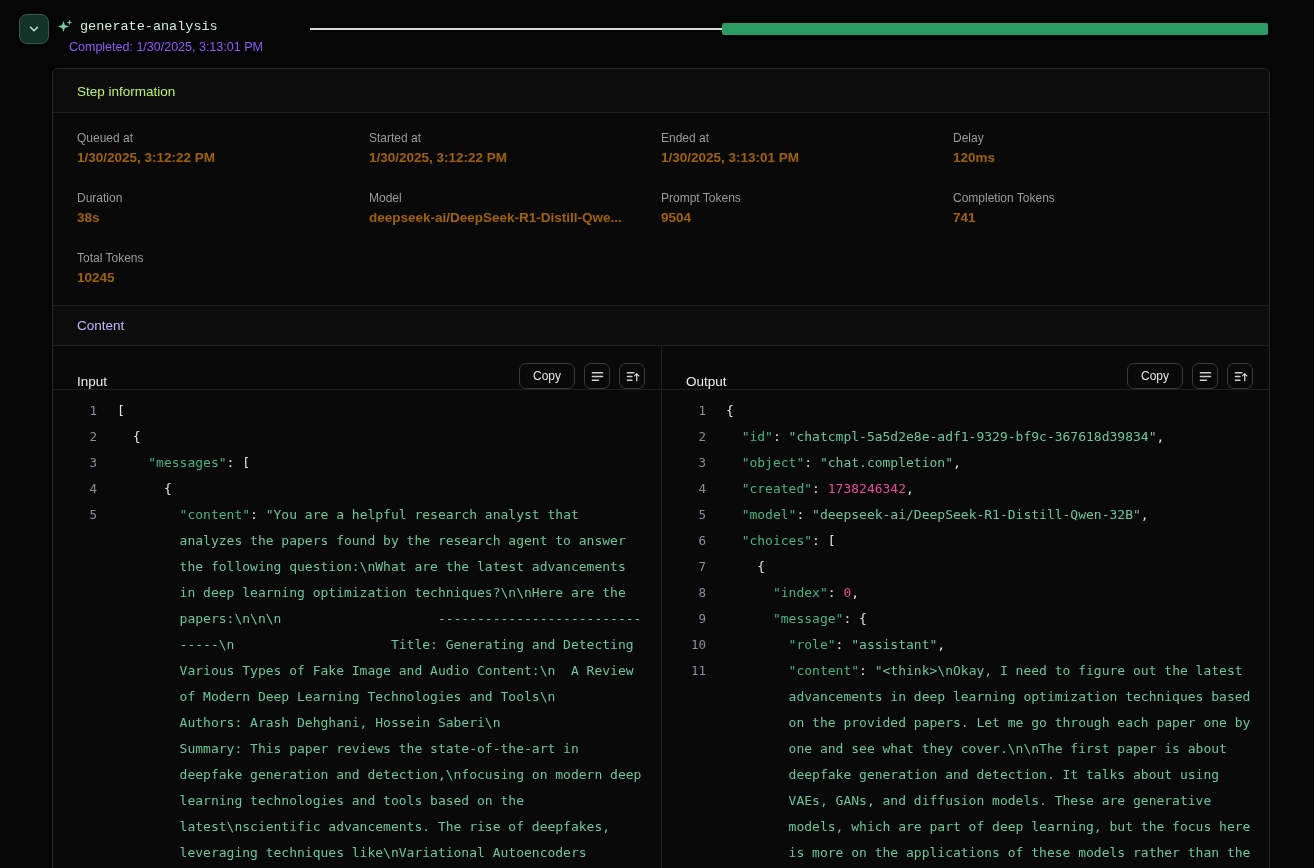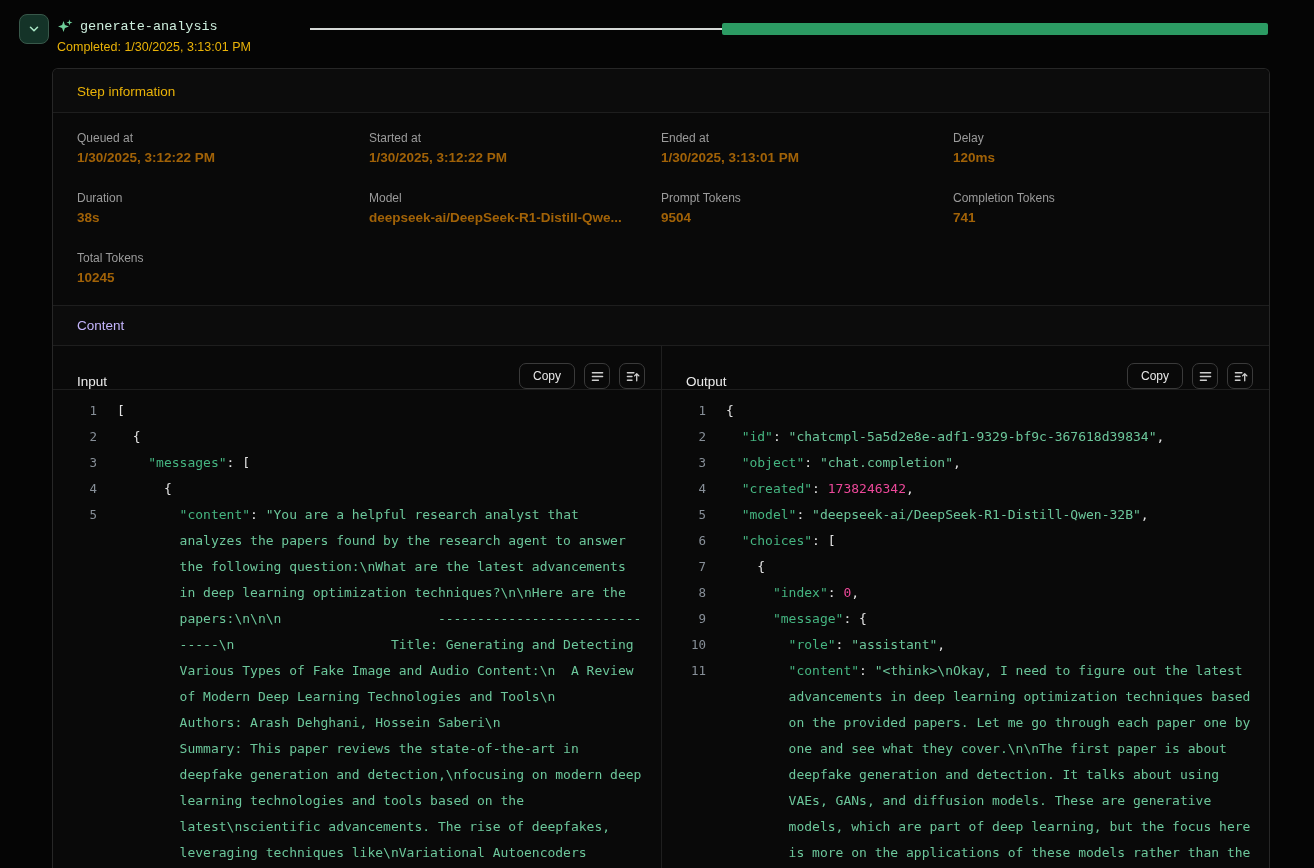--- a/index.html
+++ b/index.html
@@ -14,34 +14,34 @@
   .collapse-btn {
     position:absolute; left:19px; top:14px; width:30px; height:30px;
     border-radius:8px; background:#143328; border:1px solid #38584a;
     color:#a9e7c6; display:flex; align-items:center; justify-content:center;
     cursor:pointer;
   }
   .step-head { position:absolute; left:57px; top:18px; }
   .step-title-row { display:flex; align-items:center; gap:7px; }
   .sparkles { color:#6fcf9a; display:flex; }
   .step-name { color:#cdeedd; font-size:13.5px; font-weight:500;font-family:Liberation Mono, monospace; }
-  .step-completed { color:#eab308; font-size:12.5px; margin-top:6px; margin-left:0; }
+  .step-completed { color:#8b5cf6; font-size:12.5px; margin-top:6px; margin-left:12px; }
 
   .timeline { position:absolute; left:310px; right:46px; top:22px; height:14px; display:flex; align-items:center; }
   .timeline-track { width:412px; height:2px; background:#d6d9d7; }
   .timeline-bar { flex:1; height:12px; background:#2c9b63; border-radius:2px; }
 
   
   .card {
     position:absolute; left:52px; right:44px; top:68px; bottom:0;
     background:#090909; border:1px solid #272727; border-bottom:none;
     border-radius:6px 6px 0 0; display:flex; flex-direction:column; overflow:hidden;
   }
   .section-header {
-    padding:15px 24px 13px; font-size:13.5px; color:#eab308;
+    padding:15px 24px 13px; font-size:13.5px; color:#bef264;
     border-bottom:1px solid #1e1e1e; background:#0c0c0c; flex:0 0 auto;
   }
   .info-grid {
     display:grid; grid-template-columns:repeat(4,1fr);
     padding:18px 24px 20px; row-gap:26px; flex:0 0 auto;
   }
   .info-label { display:block; color:#9b9b9b; font-size:12px; margin-bottom:5px; }
   .info-value { display:block; color:#a16207; font-size:13.5px; font-weight:700;
     white-space:nowrap; overflow:hidden; text-overflow:ellipsis; padding-right:20px; }
 

